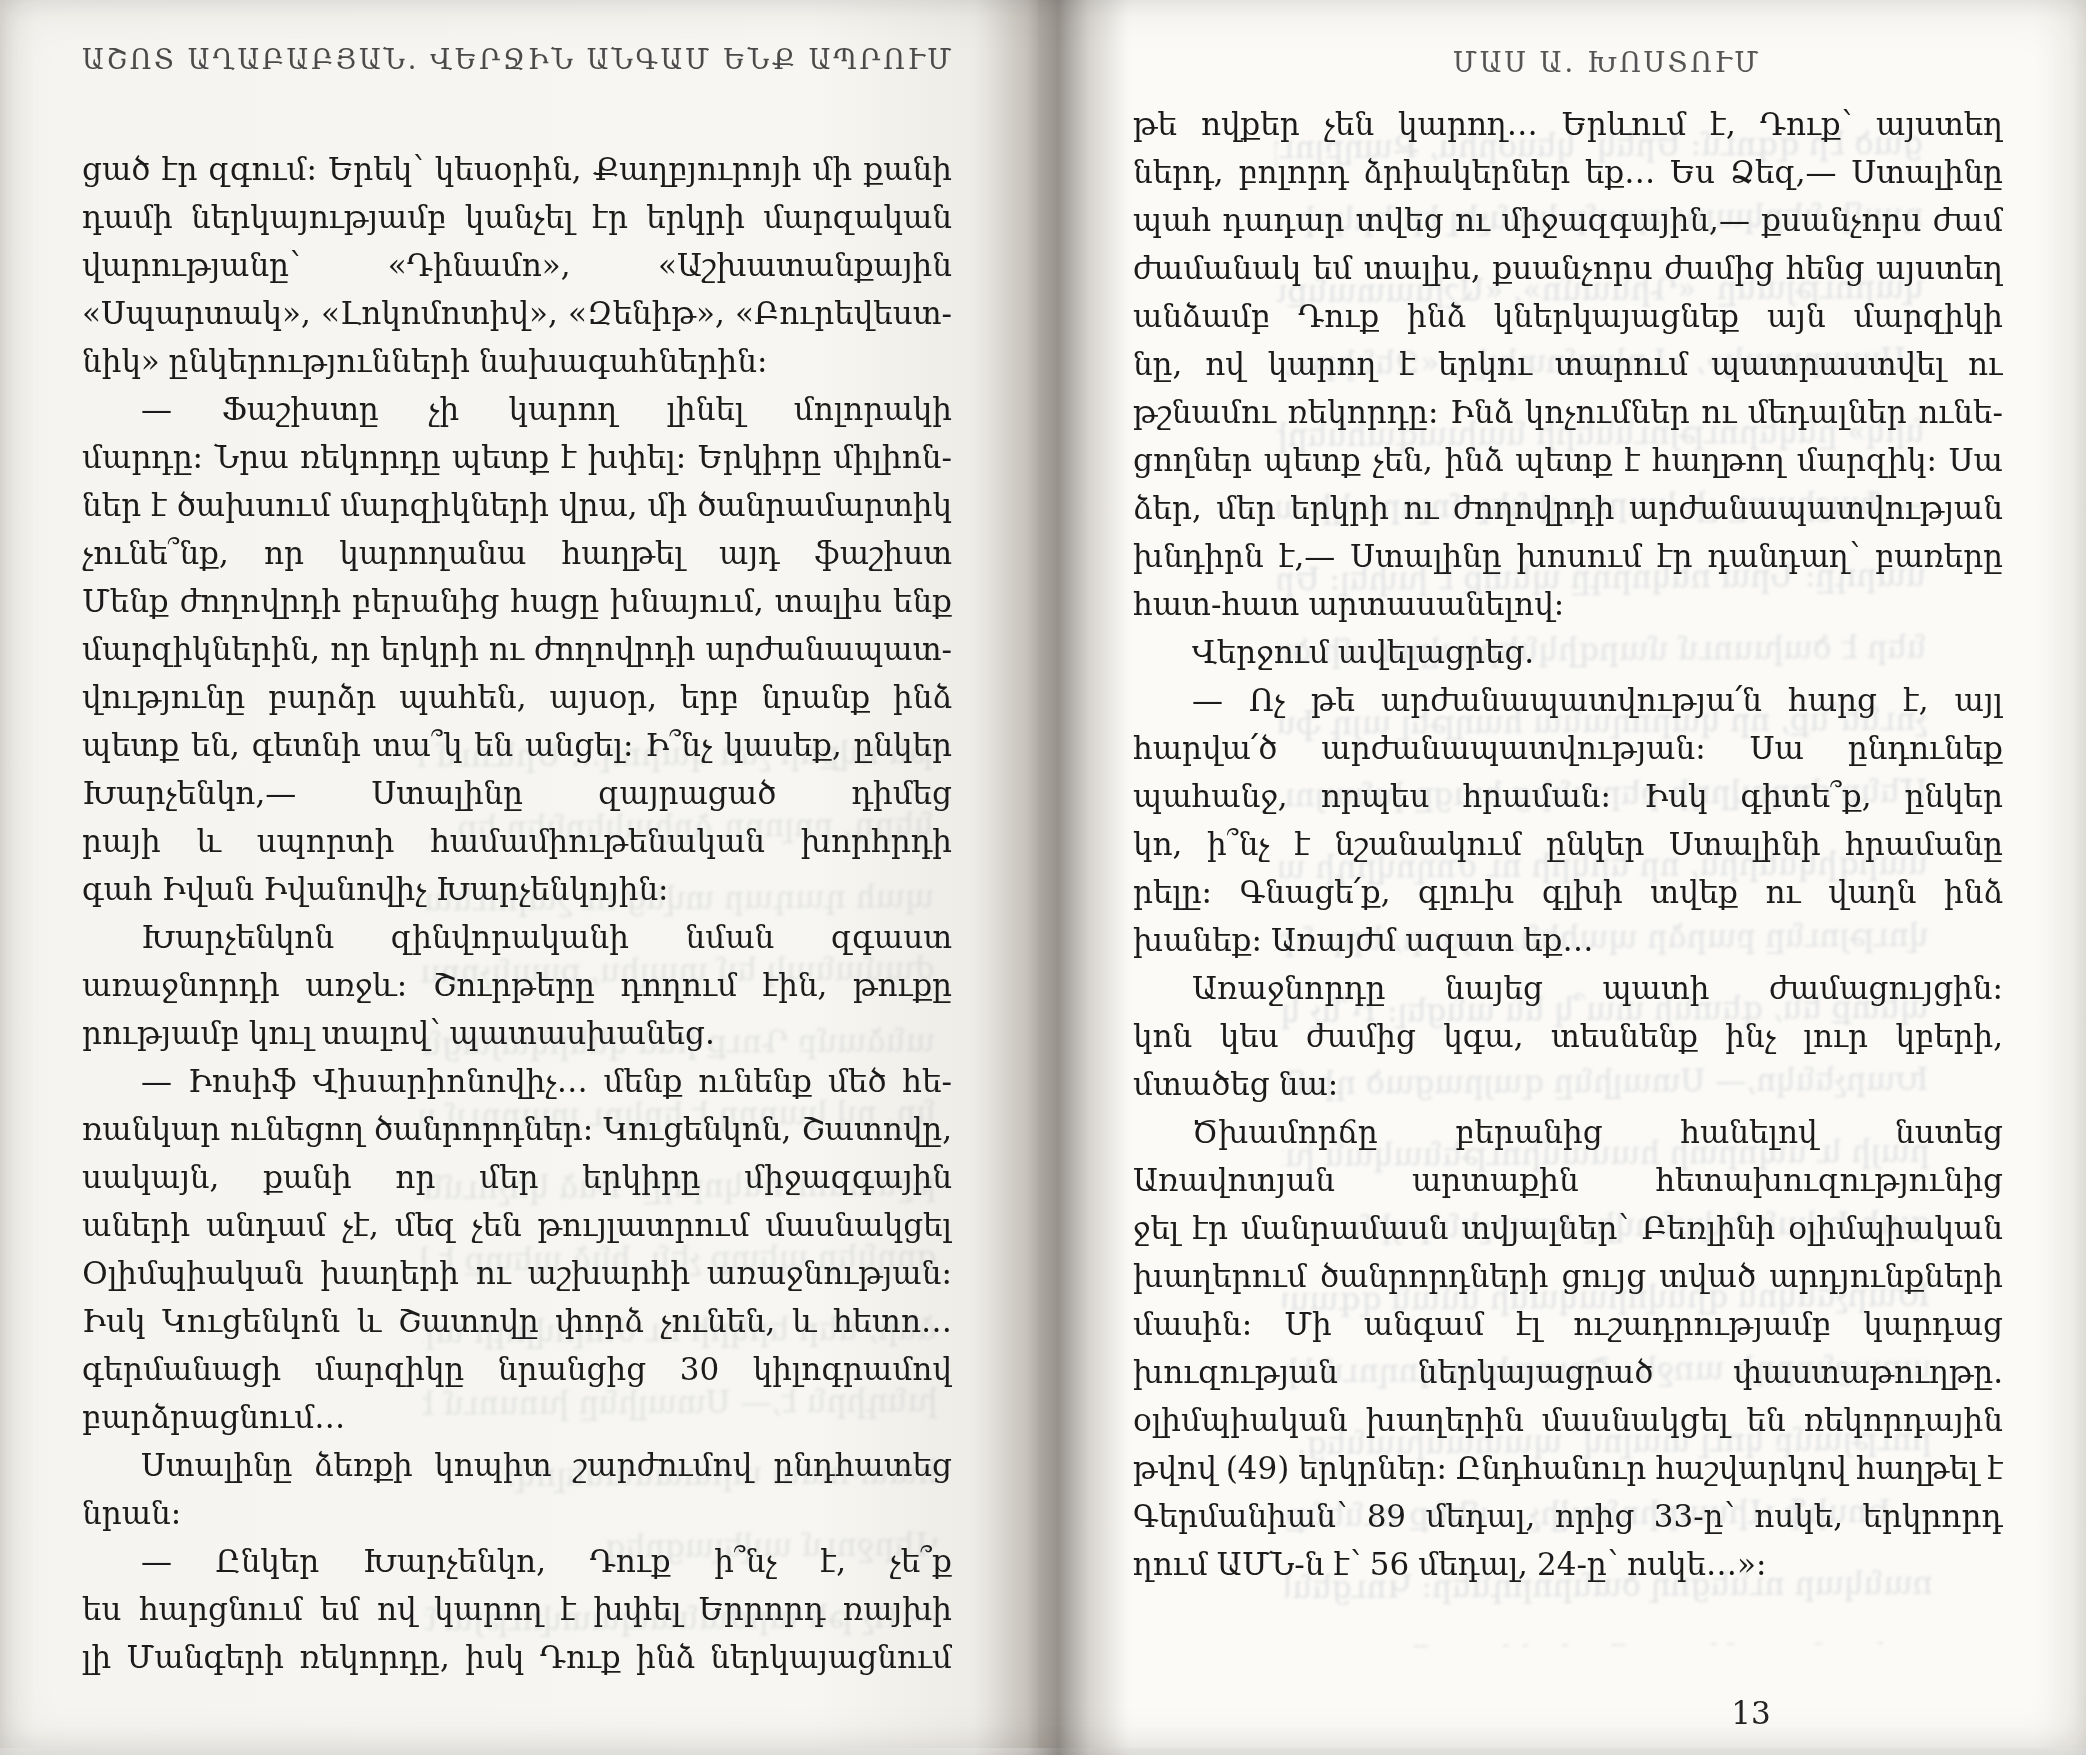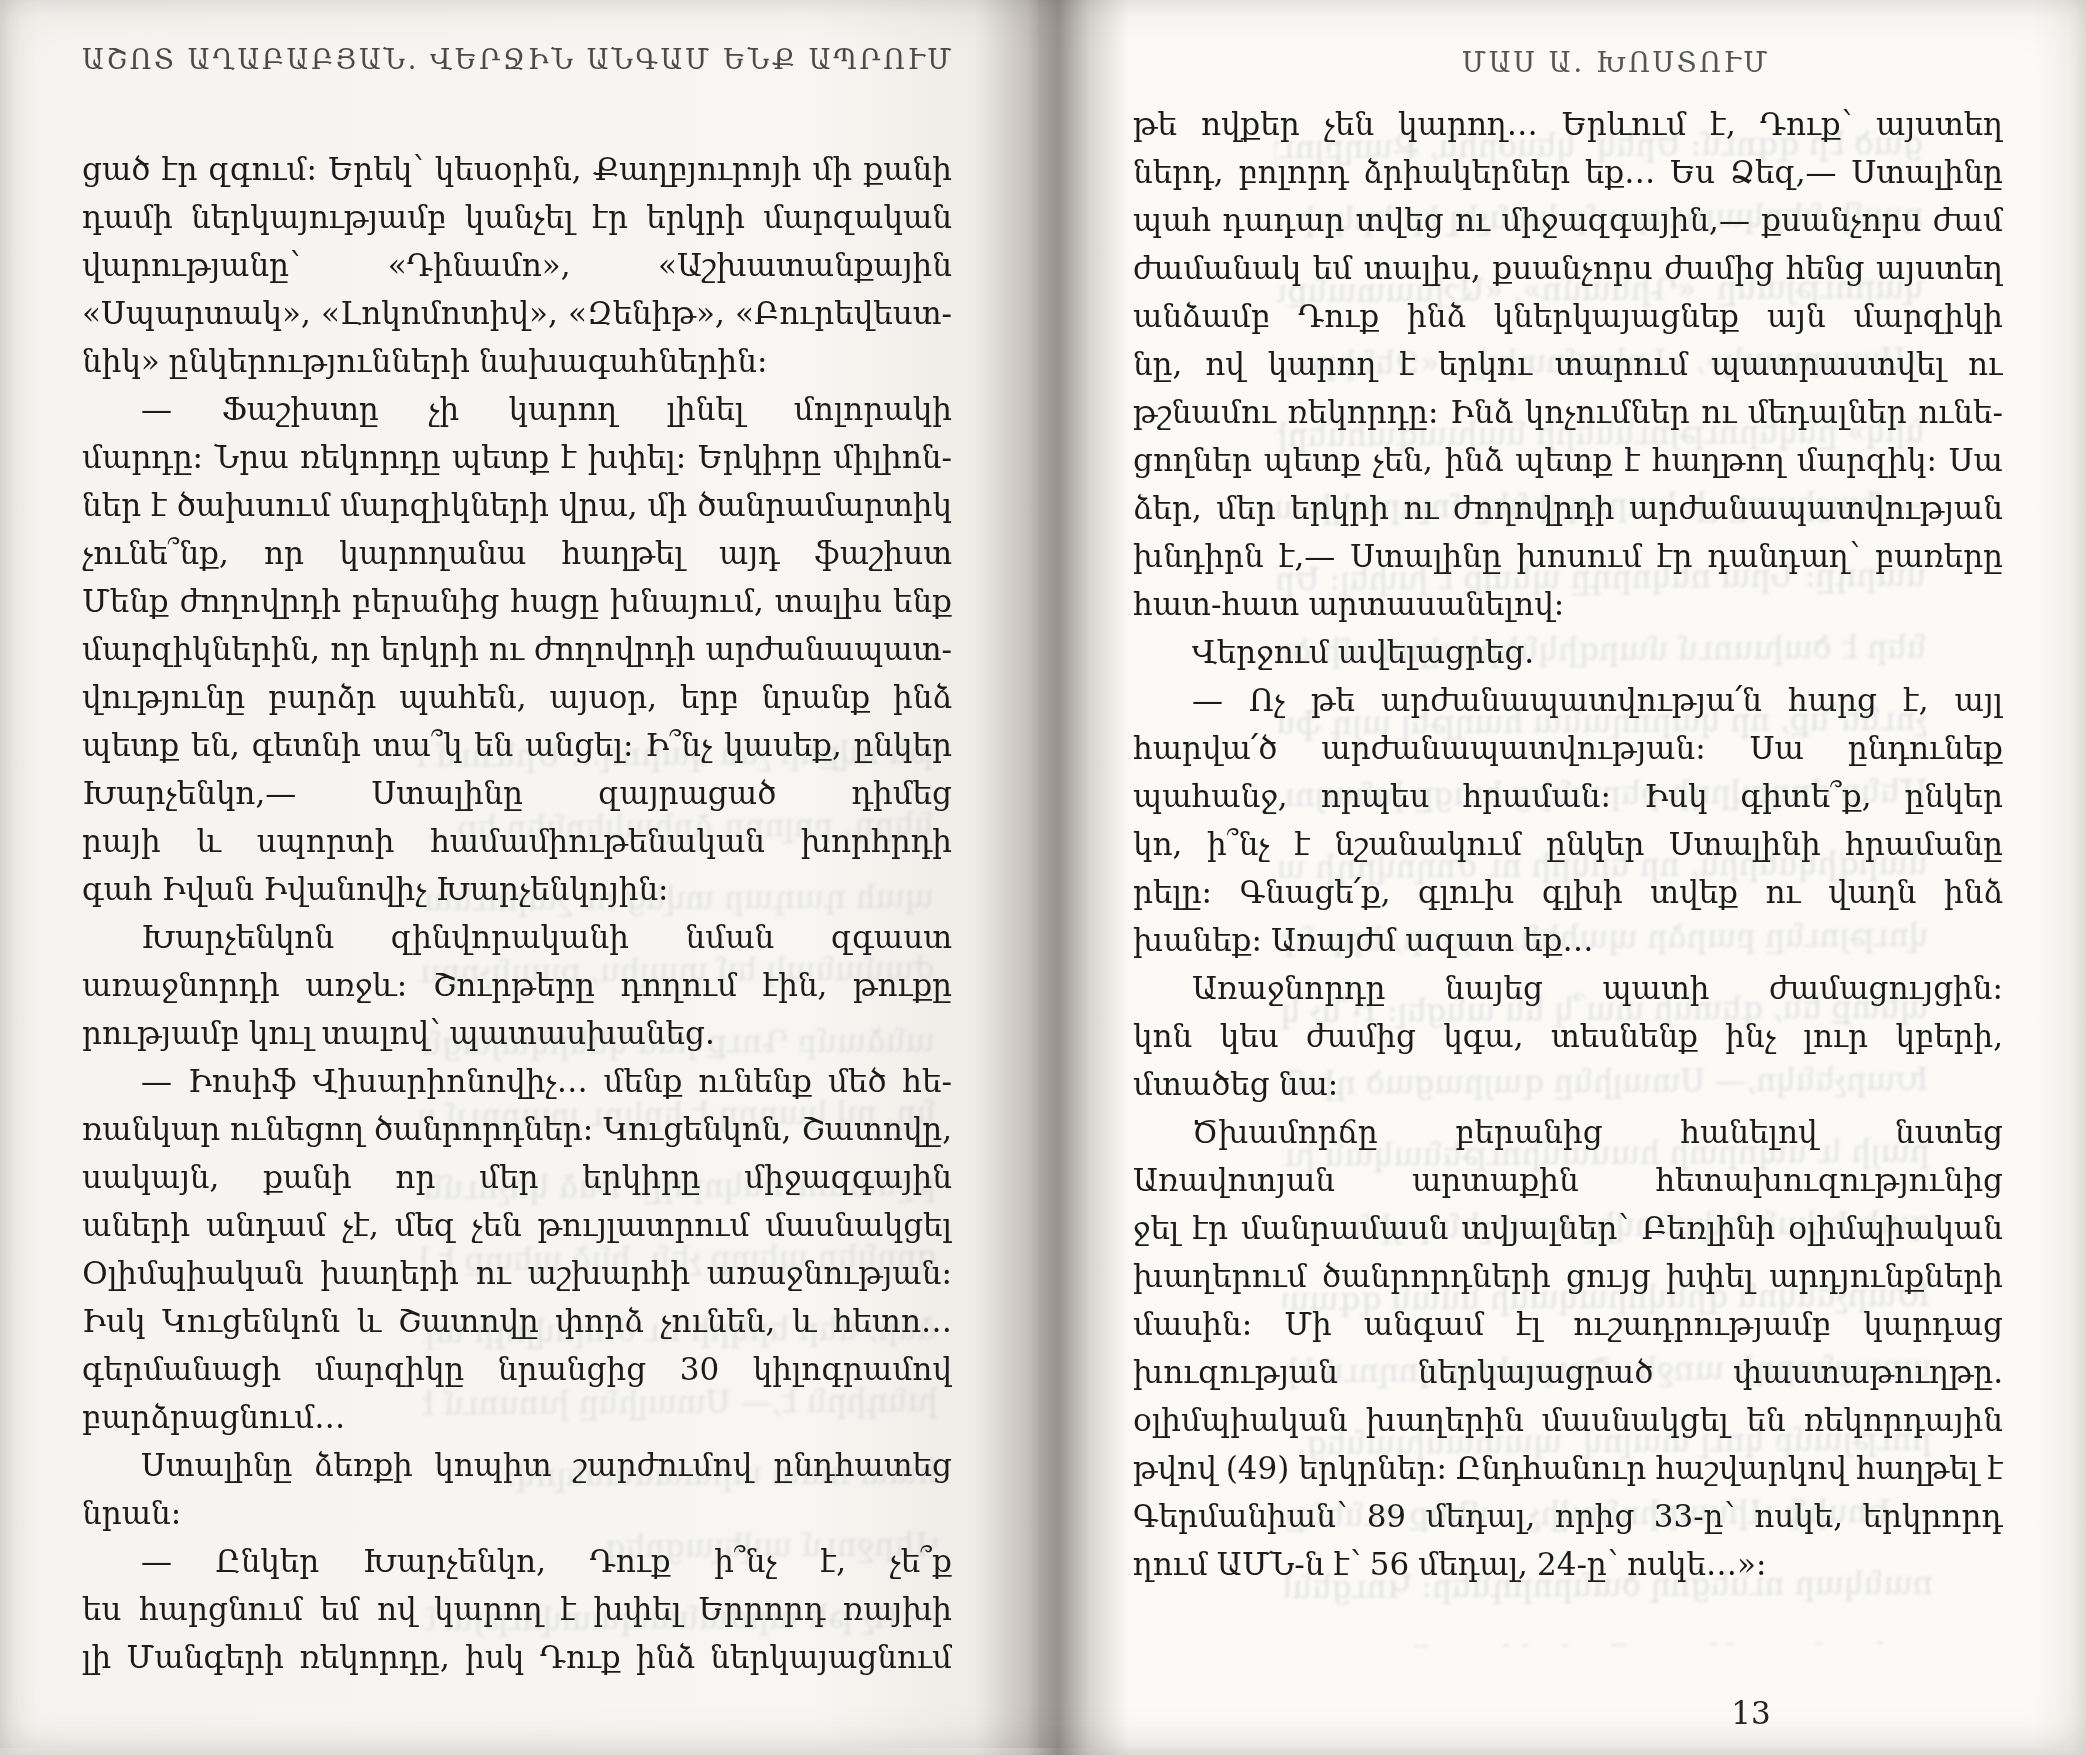--- a/index.html
+++ b/index.html
@@ -15,21 +15,21 @@
     background:linear-gradient(to right,#d9d5cd 0%,#efede8 3%,#fbfaf7 8%,#fbfaf7 95%,#f2f0ea 100%);}
   .gutter-shadow{
     position:absolute;left:974px;top:0;width:156px;height:1755px;z-index:4;pointer-events:none;
     background:linear-gradient(to right,rgba(84,76,66,0) 0%,rgba(84,76,66,0.20) 34%,rgba(56,50,43,0.46) 54%,rgba(84,76,66,0.18) 74%,rgba(84,76,66,0) 100%);
   }
   .running-header{
     position:absolute;top:44px;width:870px;text-align:center;z-index:3;
     font-size:27px;letter-spacing:2.7px;color:#4a4a4a;white-space:nowrap;
   }
   .rh-left{left:82px;}
-  .rh-right{left:95px;top:47px;transform:translateX(48px);color:#555;}
+  .rh-right{left:86px;top:47px;transform:translateX(48px);color:#555;}
   .text-block{position:absolute;width:870px;font-size:31px;line-height:48px;z-index:3;}
   .tb-left{left:82px;top:145px;}
   .tb-right{left:95px;top:100px;}
   .line{height:48px;overflow:hidden;text-align:justify;text-align-last:justify;word-spacing:-0.8px;}
   .line.noj{text-align-last:left;}
   .line.ind{text-indent:59px;}
   .page-number{
     position:absolute;width:870px;text-align:center;z-index:3;
     font-size:31px;color:#242424;
   }
@@ -151,21 +151,21 @@
         <div class="line">պահանջ, որպես հրաման։ Իսկ գիտե՞ք, ընկեր Խարչեն-</div>
         <div class="line">կո, ի՞նչ է նշանակում ընկեր Ստալինի հրամանը չկատա-</div>
         <div class="line">րելը։ Գնացե՛ք, գլուխ գլխի տվեք ու վաղն ինձ պատաս-</div>
         <div class="line noj">խանեք։ Առայժմ ազատ եք…</div>
         <div class="line ind">Առաջնորդը նայեց պատի ժամացույցին։ Խարչեն-</div>
         <div class="line">կոն կես ժամից կգա, տեսնենք ինչ լուր կբերի, կաշիներդ</div>
         <div class="line noj">մտածեց նա։</div>
         <div class="line ind">Ծխամորճը բերանից հանելով նստեց բազկաթոռին։</div>
         <div class="line">Առավոտյան արտաքին հետախուզությունից պահան-</div>
         <div class="line">ջել էր մանրամասն տվյալներ՝ Բեռլինի օլիմպիական</div>
-        <div class="line">խաղերում ծանրորդների ցույց խփել արդյունքների</div>
+        <div class="line">խաղերում ծանրորդների ցույց տված արդյունքների</div>
         <div class="line">մասին։ Մի անգամ էլ ուշադրությամբ կարդաց հետա-</div>
         <div class="line">խուզության ներկայացրած փաստաթուղթը. «Բեռլինի</div>
         <div class="line">օլիմպիական խաղերին մասնակցել են ռեկորդային</div>
         <div class="line">թվով (49) երկրներ։ Ընդհանուր հաշվարկով հաղթել է</div>
         <div class="line">Գերմանիան՝ 89 մեդալ, որից 33-ը՝ ոսկե, երկրորդ տե-</div>
         <div class="line noj">ղում ԱՄՆ-ն է՝ 56 մեդալ, 24-ը՝ ոսկե…»։</div>
       </div>
     <div class="page-number pn-right">13</div>
   </div>
 

